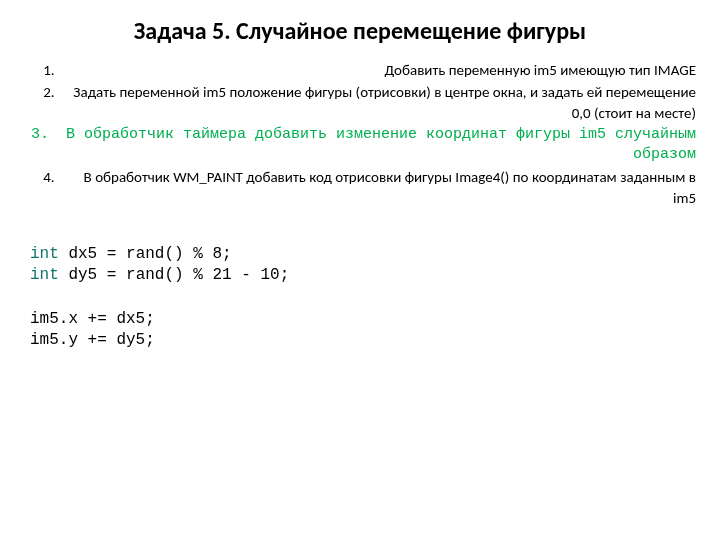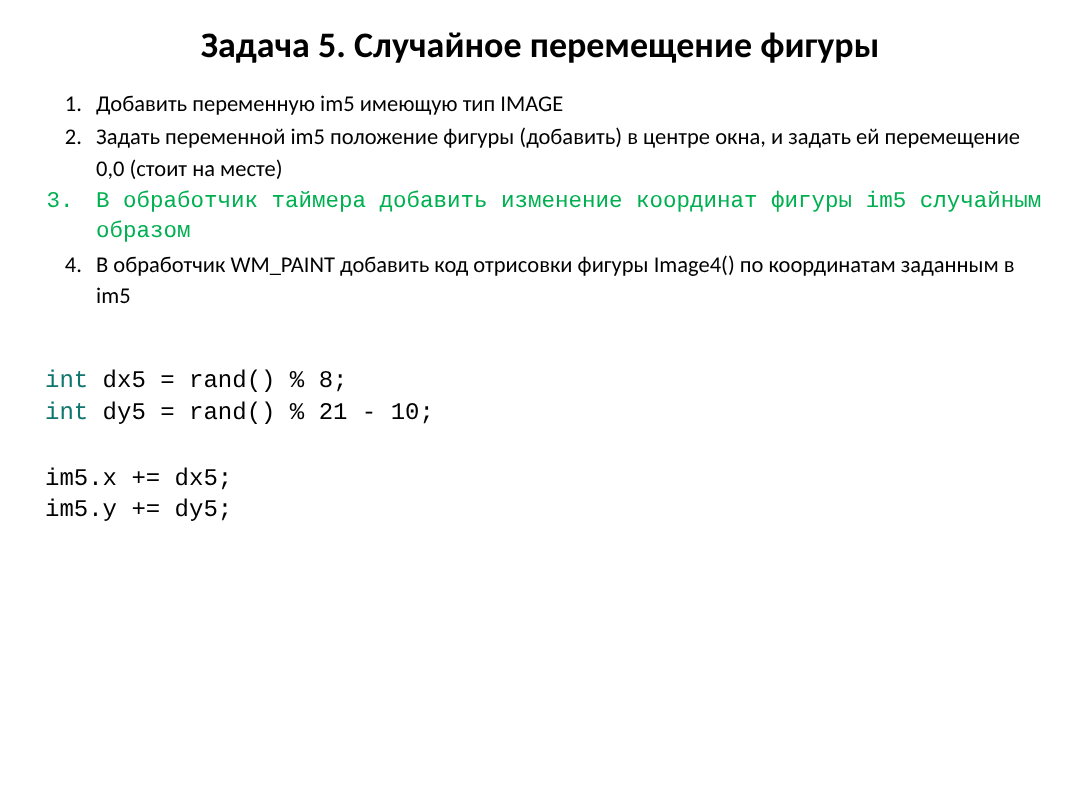--- a/index.html
+++ b/index.html
@@ -16,20 +16,21 @@
       font-weight: bold;
       text-align: center;
       line-height: 1.25;
       margin-bottom: 14px;
     }
     .list {
       list-style: decimal;
       padding-left: 34px;
       font-size: 15px;
       line-height: 1.35;
+      text-align: right;
     }
     .list li {
       margin-bottom: 2px;
       padding-left: 6px;
     }
     .item-green, .item-green::marker {
       color: #00b050;
       font-family: Liberation Mono, monospace;
     }
     .code-block {
@@ -43,21 +44,21 @@
     }
     .kw { color: #0f766e; }
   </style>
 </head>
 <body>
 
 <h1 class="title">Задача 5.  Случайное перемещение фигуры</h1>
 
 <ol class="list">
   <li>Добавить переменную im5 имеющую тип IMAGE</li>
-  <li>Задать переменной im5 положение фигуры (добавить) в центре окна, и задать ей перемещение 0,0 (стоит на месте)</li>
+  <li>Задать переменной im5 положение фигуры (отрисовки) в центре окна, и задать ей перемещение 0,0 (стоит на месте)</li>
   <li class="item-green">В обработчик таймера добавить изменение координат фигуры  im5 случайным образом</li>
   <li>В обработчик WM_PAINT добавить код отрисовки фигуры Image4() по координатам заданным в im5</li>
 </ol>
 
 <div class="code-block"><span class="kw">int</span><span> dx5 = rand() % 8;</span>
 <span class="kw">int</span><span> dy5 = rand() % 21 - 10;</span>
 
 <span>im5.x += dx5;</span>
 <span>im5.y += dy5;</span></div>
 

